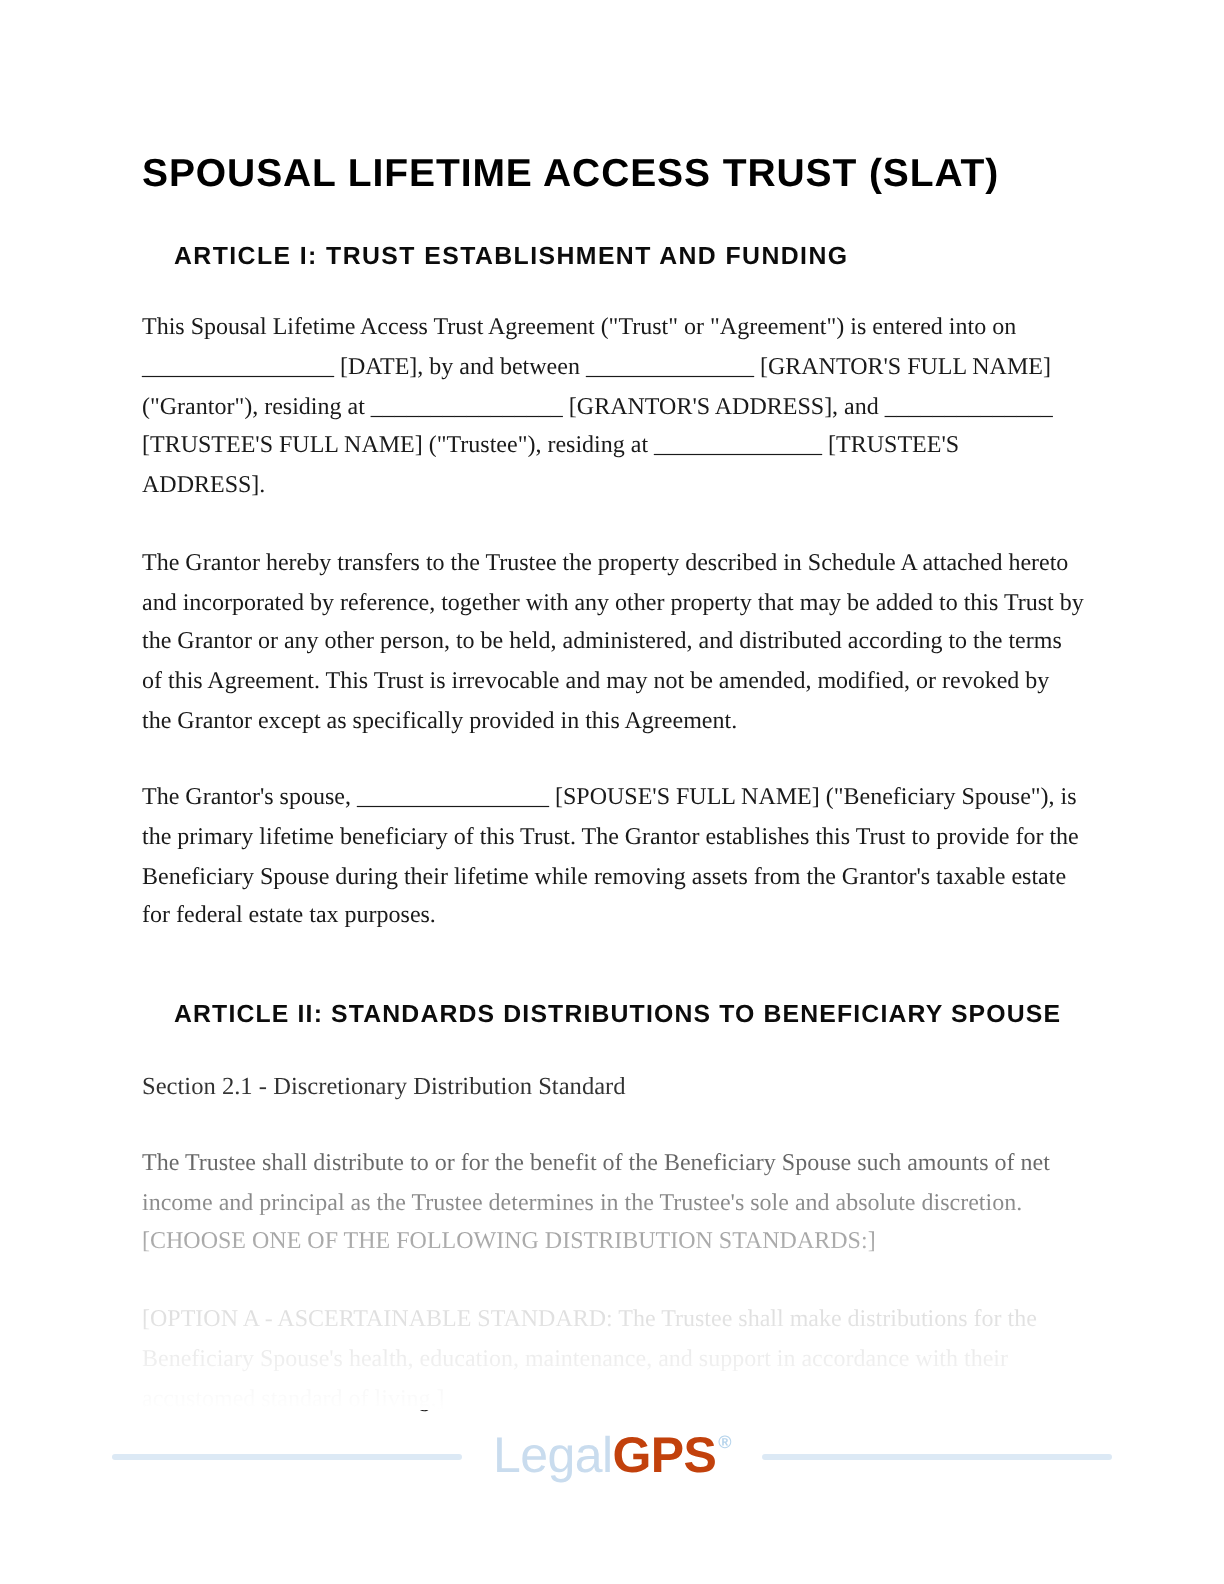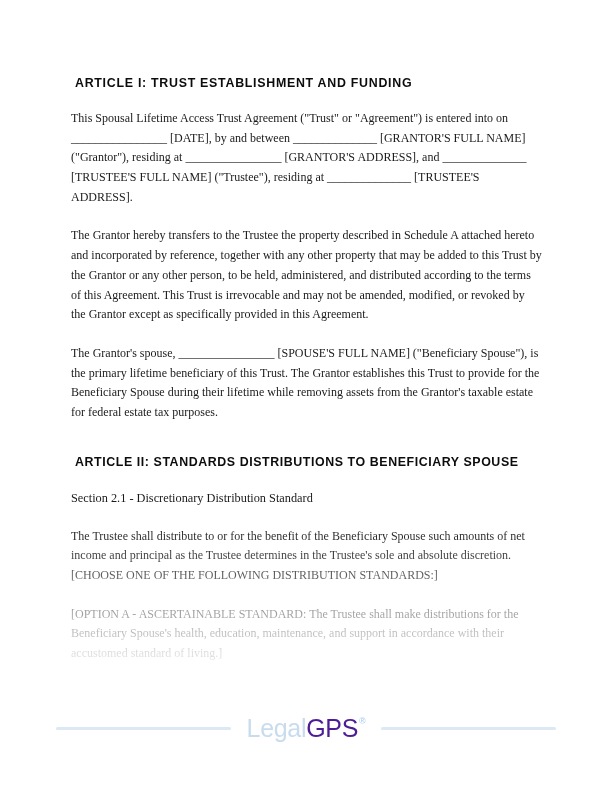--- a/index.html
+++ b/index.html
@@ -37,21 +37,21 @@
     margin: 0 0 23px 0;
     line-height: 1.15;
   }
 
   .article-heading {
     font-family: "Liberation Sans", sans-serif;
     font-weight: bold;
     font-size: 12.4px;
     letter-spacing: 0.72px;
     color: #0c0c0c;
-    margin: 0 0 18px 4px;
+    margin: 0 0 18px 16px;
     line-height: 1.2;
   }
 
   .article-heading.second {
     margin-top: 32px;
     margin-bottom: 19px;
     letter-spacing: 0.58px;
   }
 
   p.body-text {
@@ -118,38 +118,39 @@
     white-space: nowrap;
     display: inline-flex;
     align-items: flex-start;
     line-height: 1;
   }
   .logo-legal {
     color: #c9dcee;
     font-weight: normal;
   }
   .logo-gps {
-    color: #4c1d95;
-    font-weight: normal;
+    color: #c2410c;
+    font-weight: bold;
   }
   .logo-reg {
     color: #b6d4ec;
     font-size: 9px;
     font-weight: bold;
     margin-left: 1px;
     margin-top: 1px;
   }
 </style>
 </head>
 <body>
 
 <div class="page">
 
   <div class="content">
 
+    <h1 class="doc-title">SPOUSAL LIFETIME ACCESS TRUST (SLAT)</h1>
 
     <h2 class="article-heading">ARTICLE I:  TRUST ESTABLISHMENT AND FUNDING</h2>
 
     <p class="body-text">This Spousal Lifetime Access Trust Agreement ("Trust" or "Agreement") is entered into on ________________ [DATE], by and between ______________ [GRANTOR'S FULL NAME] ("Grantor"), residing at ________________ [GRANTOR'S ADDRESS], and ______________ [TRUSTEE'S FULL NAME] ("Trustee"), residing at ______________ [TRUSTEE'S ADDRESS].</p>
 
     <p class="body-text">The Grantor hereby transfers to the Trustee the property described in Schedule A attached hereto and incorporated by reference, together with any other property that may be added to this Trust by the Grantor or any other person, to be held, administered, and distributed according to the terms of this Agreement. This Trust is irrevocable and may not be amended, modified, or revoked by the Grantor except as specifically provided in this Agreement.</p>
 
     <p class="body-text">The Grantor's spouse, ________________ [SPOUSE'S FULL NAME] ("Beneficiary Spouse"), is the primary lifetime beneficiary of this Trust. The Grantor establishes this Trust to provide for the Beneficiary Spouse during their lifetime while removing assets from the Grantor's taxable estate for federal estate tax purposes.</p>
 
     <h2 class="article-heading second">ARTICLE II: STANDARDS DISTRIBUTIONS TO BENEFICIARY SPOUSE</h2>

